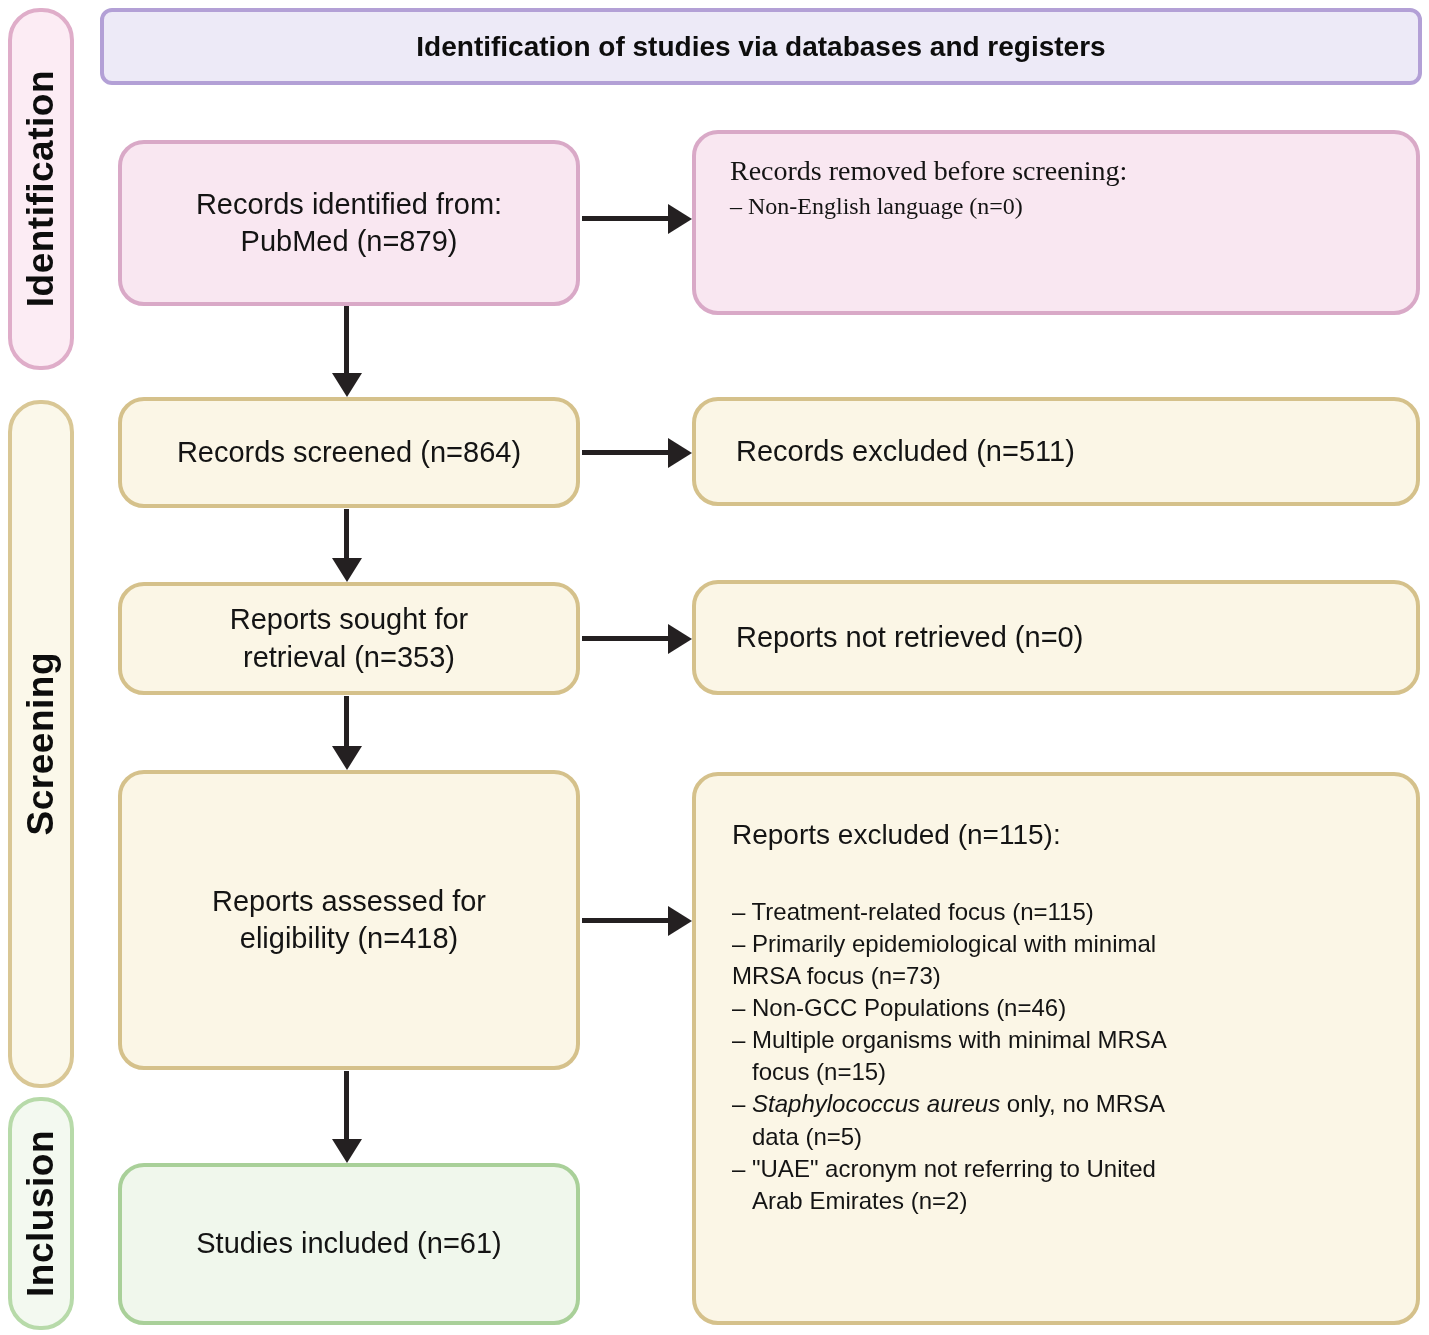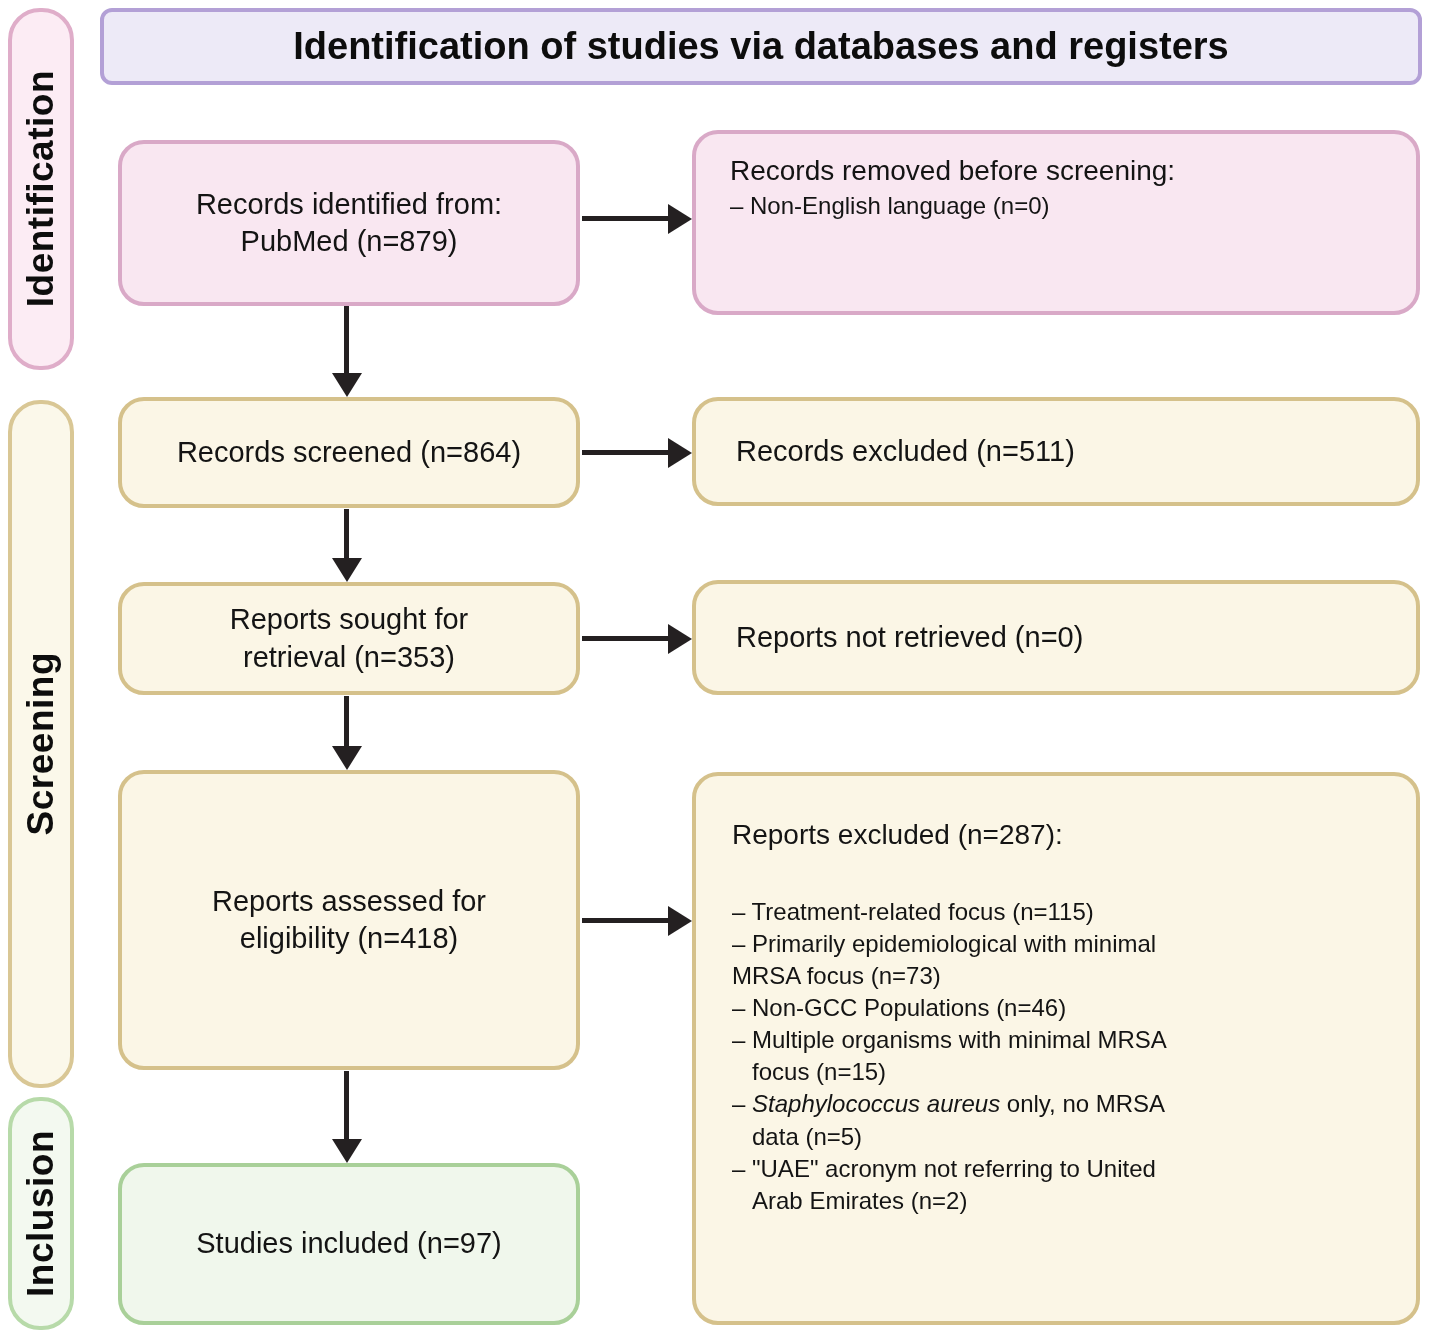--- a/index.html
+++ b/index.html
@@ -44,21 +44,21 @@
   .title-bar {
     position: absolute;
     left: 100px; top: 8px;
     width: 1322px; height: 77px;
     box-sizing: border-box;
     background: #edeaf7;
     border: 4px solid #b3a0d6;
     border-radius: 12px;
     display: flex; align-items: center; justify-content: center;
   }
-  .title-text { font-size: 38px; font-weight: 700; color: #0d0d0d; }
+  .title-text { font-size: 28px; font-weight: 700; color: #0d0d0d; }
 
   
   .side {
     position: absolute;
     left: 8px;
     width: 66px;
     box-sizing: border-box;
     border-radius: 32px;
     display: flex; align-items: center; justify-content: center;
   }
@@ -138,38 +138,38 @@
     <div class="btxt">Reports sought for
 retrieval (n=353)</div>
   </div>
 
   <div class="box cream center-box" style="left:118px; top:770px; width:462px; height:300px;">
     <div class="btxt">Reports assessed for
 eligibility (n=418)</div>
   </div>
 
   <div class="box green center-box" style="left:118px; top:1163px; width:462px; height:162px;">
-    <div class="btxt">Studies included (n=97)</div>
+    <div class="btxt">Studies included (n=61)</div>
   </div>
 
-  <div class="box pink top-left removed-box" style="left:692px; top:130px; width:728px; height:185px;">
+  <div class="box pink top-left removed-box" style="left:692px; top:130px; width:728px; height:185px;font-family:Liberation Serif, serif;">
     <div class="hdr">Records removed before screening:</div>
     <div class="bullet">– Non-English language (n=0)</div>
   </div>
 
   <div class="box cream vcenter-left" style="left:692px; top:397px; width:728px; height:109px;">
     <div class="btxt">Records excluded (n=511)</div>
   </div>
 
   <div class="box cream vcenter-left" style="left:692px; top:580px; width:728px; height:115px;">
     <div class="btxt">Reports not retrieved (n=0)</div>
   </div>
 
   <div class="box cream top-left excluded-box" style="left:692px; top:772px; width:728px; height:553px;">
-    <div class="hdr">Reports excluded (n=287):</div>
+    <div class="hdr">Reports excluded (n=115):</div>
     <div class="bullet">– Treatment-related focus (n=115)</div>
     <div class="bullet">– Primarily epidemiological with minimal
 MRSA focus (n=73)</div>
     <div class="bullet">– Non-GCC Populations (n=46)</div>
     <div class="bullet">– Multiple organisms with minimal MRSA
    focus (n=15)</div>
     <div class="bullet"><span>– </span><span class="it">Staphylococcus aureus</span><span> only, no MRSA
    data (n=5)</span></div>
     <div class="bullet">– "UAE" acronym not referring to United
    Arab Emirates (n=2)</div>

